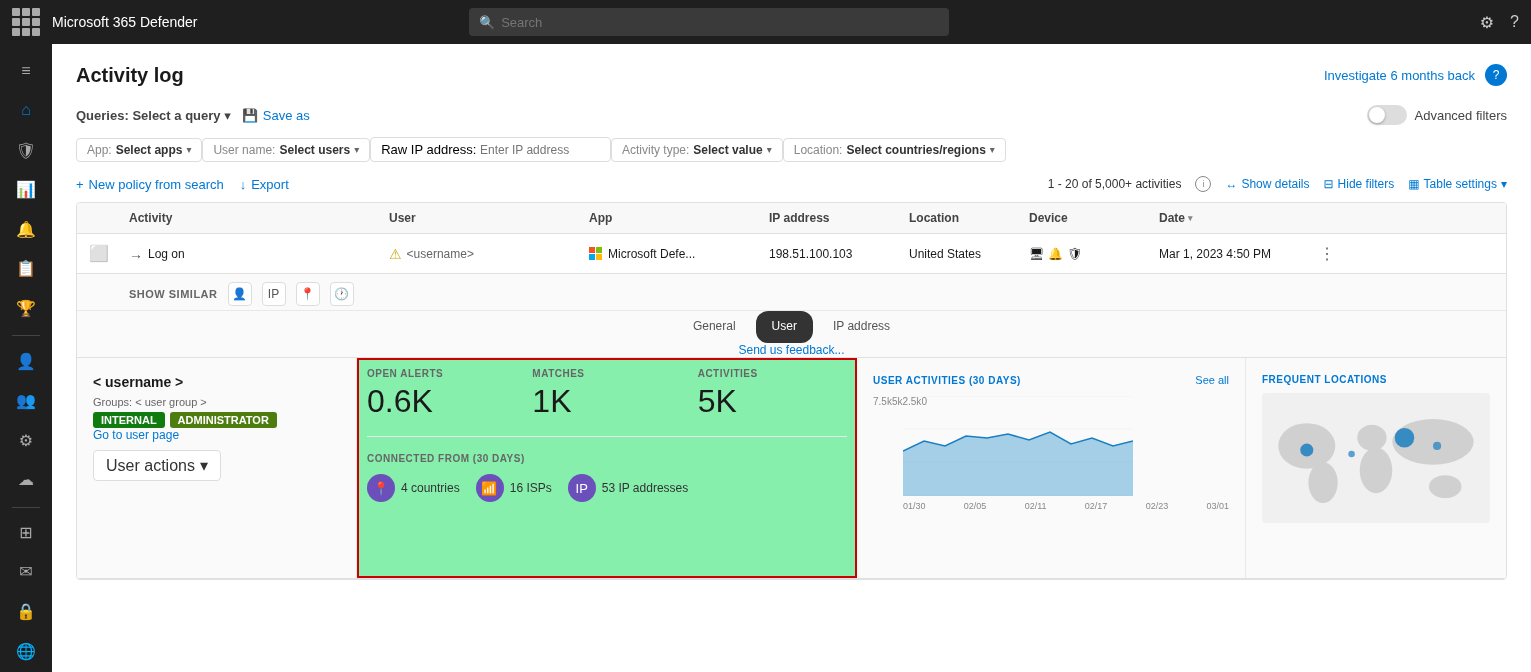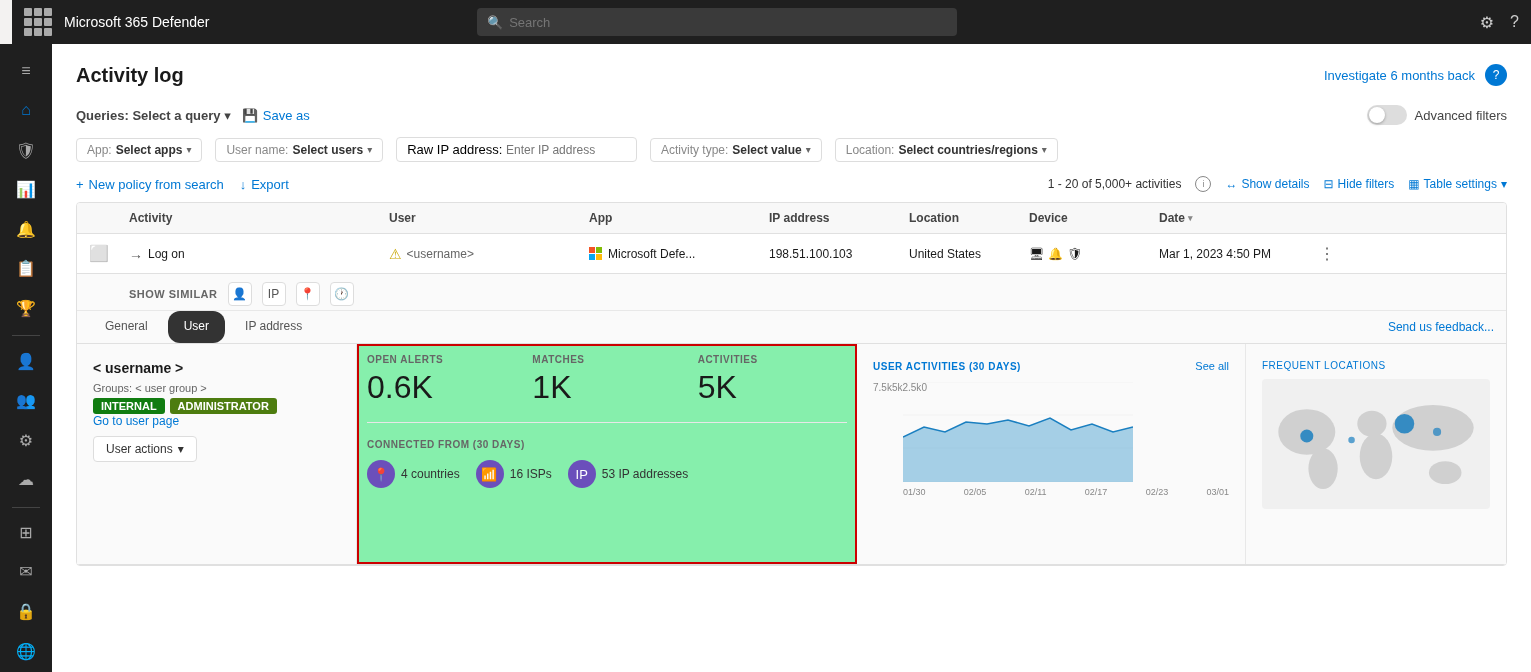--- a/index.html
+++ b/index.html
@@ -1,21 +1,21 @@
 <!DOCTYPE html>
 <html><head>
   <meta charset="utf-8">
   <style>
     * { box-sizing: border-box; margin: 0; padding: 0; }
     body { font-family: 'Segoe UI', Arial, sans-serif; font-size: 13px; background: #f3f2f1; overflow: hidden; }
 
     
     .topnav {
       display: flex; align-items: center; background: #1f1f1f; height: 44px;
-      padding: 16px 12px; gap: 12px; position: fixed; top: 0; left: 12px; right: 0; z-index: 100;
+      padding: 16px 12px; gap: 12px; position: fixed; top: 0; left: 0; right: 0; z-index: 100;
     }
     .topnav-grid { display: grid; grid-template-columns: repeat(3,8px); gap: 2px; }
     .topnav-grid span { width: 8px; height: 8px; background: #aaa; display: block; border-radius: 1px; }
     .topnav-title { color: #fff; font-size: 14px; font-weight: 500; }
     .topnav-search {
       flex: 1; max-width: 480px; margin: 0 auto;
       display: flex; align-items: center; background: #3a3a3a; border-radius: 4px;
       padding: 0 10px; height: 28px; color: #ccc;
     }
     .topnav-search input {
@@ -62,21 +62,21 @@
     .queries-label span { font-weight: 600; }
     .save-as { display: flex; align-items: center; gap: 4px; color: #0078d4; cursor: pointer; font-size: 13px; }
     .toggle-wrapper { display: flex; align-items: center; gap: 8px; margin-left: auto; font-size: 13px; color: #444; }
     .toggle {
       width: 40px; height: 20px; background: #ddd; border-radius: 10px; position: relative; cursor: pointer;
     }
     .toggle-thumb { width: 16px; height: 16px; background: #fff; border-radius: 50%; position: absolute; top: 2px; left: 2px; box-shadow: 0 1px 3px rgba(0,0,0,0.3); }
 
     
     .filter-bar {
-      display: flex; align-items: center; gap: 13px; margin-bottom: 14px; flex-wrap: wrap;
+      display: flex; align-items: center; gap: 0; margin-bottom: 14px; flex-wrap: wrap;
     }
     .filter-btn {
       display: flex; align-items: center; gap: 4px; border: 1px solid #ddd; border-radius: 4px;
       padding: 4px 10px; background: #fff; cursor: pointer; font-size: 12px; color: #333;
     }
     .filter-btn span.label { color: #888; }
     .filter-btn span.value { font-weight: 600; }
     .filter-input {
       display: flex; align-items: center; border: 1px solid #ddd; border-radius: 4px; padding: 4px 10px;
     }
@@ -116,21 +116,21 @@
     .show-similar-bar {
       display: flex; align-items: center; gap: 10px; padding: 8px 12px 4px 52px;
       background: #fafafa; border-bottom: 1px solid #e8e8e8;
     }
     .show-similar-label { font-size: 11px; color: #666; font-weight: 600; text-transform: uppercase; letter-spacing: 0.5px; }
     .ss-icon { width: 24px; height: 24px; border: 1px solid #ddd; border-radius: 4px; display: flex; align-items: center; justify-content: center; font-size: 12px; cursor: pointer; color: #555; background: #fff; }
 
     
     .details-tabs {
       display: flex; align-items: center; padding: 0 12px; background: #fafafa;
-      border-bottom: 1px solid #e0e0e0; justify-content: space-between;
+      border-bottom: 1px solid #e0e0e0; justify-content: flex-start; flex-direction: column;
     }
     .tabs-left { display: flex; gap: 4px; }
     .tab-btn {
       padding: 8px 16px; font-size: 12px; cursor: pointer; border: none; background: none;
       color: #555; border-bottom: 2px solid transparent;
     }
     .tab-btn.active { background: #333; color: #fff; border-radius: 12px; border-bottom: 2px solid transparent; }
     .send-feedback { color: #0078d4; font-size: 12px; cursor: pointer; }
 
     
@@ -146,21 +146,21 @@
     .group-label { font-size: 11px; color: #666; margin-bottom: 4px; }
     .badge-group { display: flex; gap: 5px; flex-wrap: wrap; margin-bottom: 0; }
     .badge {
       padding: 2px 8px; border-radius: 3px; font-size: 11px; font-weight: 600;
     }
     .badge-internal { background: #107c10; color: #fff; }
     .badge-admin { background: #4d7c0f; color: #fff; }
     .go-user-link { color: #0078d4; font-size: 12px; cursor: pointer; display: block; margin-bottom: 8px; }
     .user-actions-btn {
       display: flex; align-items: center; gap: 5px; border: 1px solid #ddd; border-radius: 4px;
-      padding: 5px 12px; background: #fff; cursor: pointer; font-size: 12px; color: #333;
+      padding: 5px 12px; background: #fff; cursor: pointer; font-size: 16px; color: #333;
     }
 
     
     .stats-panel { background: #86efac; border: 2px solid #c00; padding: 8px; }
     .stats-top { display: grid; grid-template-columns: 1fr 1fr 1fr; gap: 16px; margin-bottom: 16px; padding-bottom: 16px; border-bottom: 1px solid #e8e8e8; }
     .stat-item .stat-label { font-size: 10px; color: #666; text-transform: uppercase; letter-spacing: 0.5px; font-weight: 600; margin-bottom: 4px; }
     .stat-item .stat-value { font-size: 32px; font-weight: 300; color: #1a1a1a; }
     .stats-bottom { }
     .connected-label { font-size: 10px; color: #666; text-transform: uppercase; letter-spacing: 0.5px; font-weight: 600; margin-bottom: 10px; }
     .connected-items { display: flex; gap: 16px; }
@@ -172,21 +172,21 @@
     
     .chart-header { display: flex; align-items: center; justify-content: space-between; margin-bottom: 10px; }
     .chart-title { font-size: 10px; color: #0078d4; text-transform: uppercase; letter-spacing: 0.5px; font-weight: 600; }
     .see-all { color: #0078d4; font-size: 11px; cursor: pointer; }
     .chart-area { position: relative; }
     .chart-labels-y { position: absolute; left: 0; top: 0; bottom: 20px; display: flex; flex-direction: row; justify-content: space-between; font-size: 10px; color: #888; width: 28px; }
     .chart-svg { margin-left: 30px; }
     .chart-labels-x { display: flex; justify-content: space-between; margin-left: 30px; font-size: 9px; color: #888; margin-top: 2px; }
 
     
-    .map-title { font-size: 10px; color: #0078d4; text-transform: uppercase; letter-spacing: 0.5px; font-weight: 400; margin-bottom: 8px; }
+    .map-title { font-size: 10px; color: #0078d4; text-transform: uppercase; letter-spacing: 0.5px; font-weight: 700; margin-bottom: 8px; }
 
     
     .device-icons { display: flex; gap: 4px; }
 
     .sort-arrow { font-size: 9px; color: #888; }
     .chevron { font-size: 10px; color: #666; }
 
     .warning-icon { color: #c8a600; font-size: 14px; }
   </style>
 </head>

